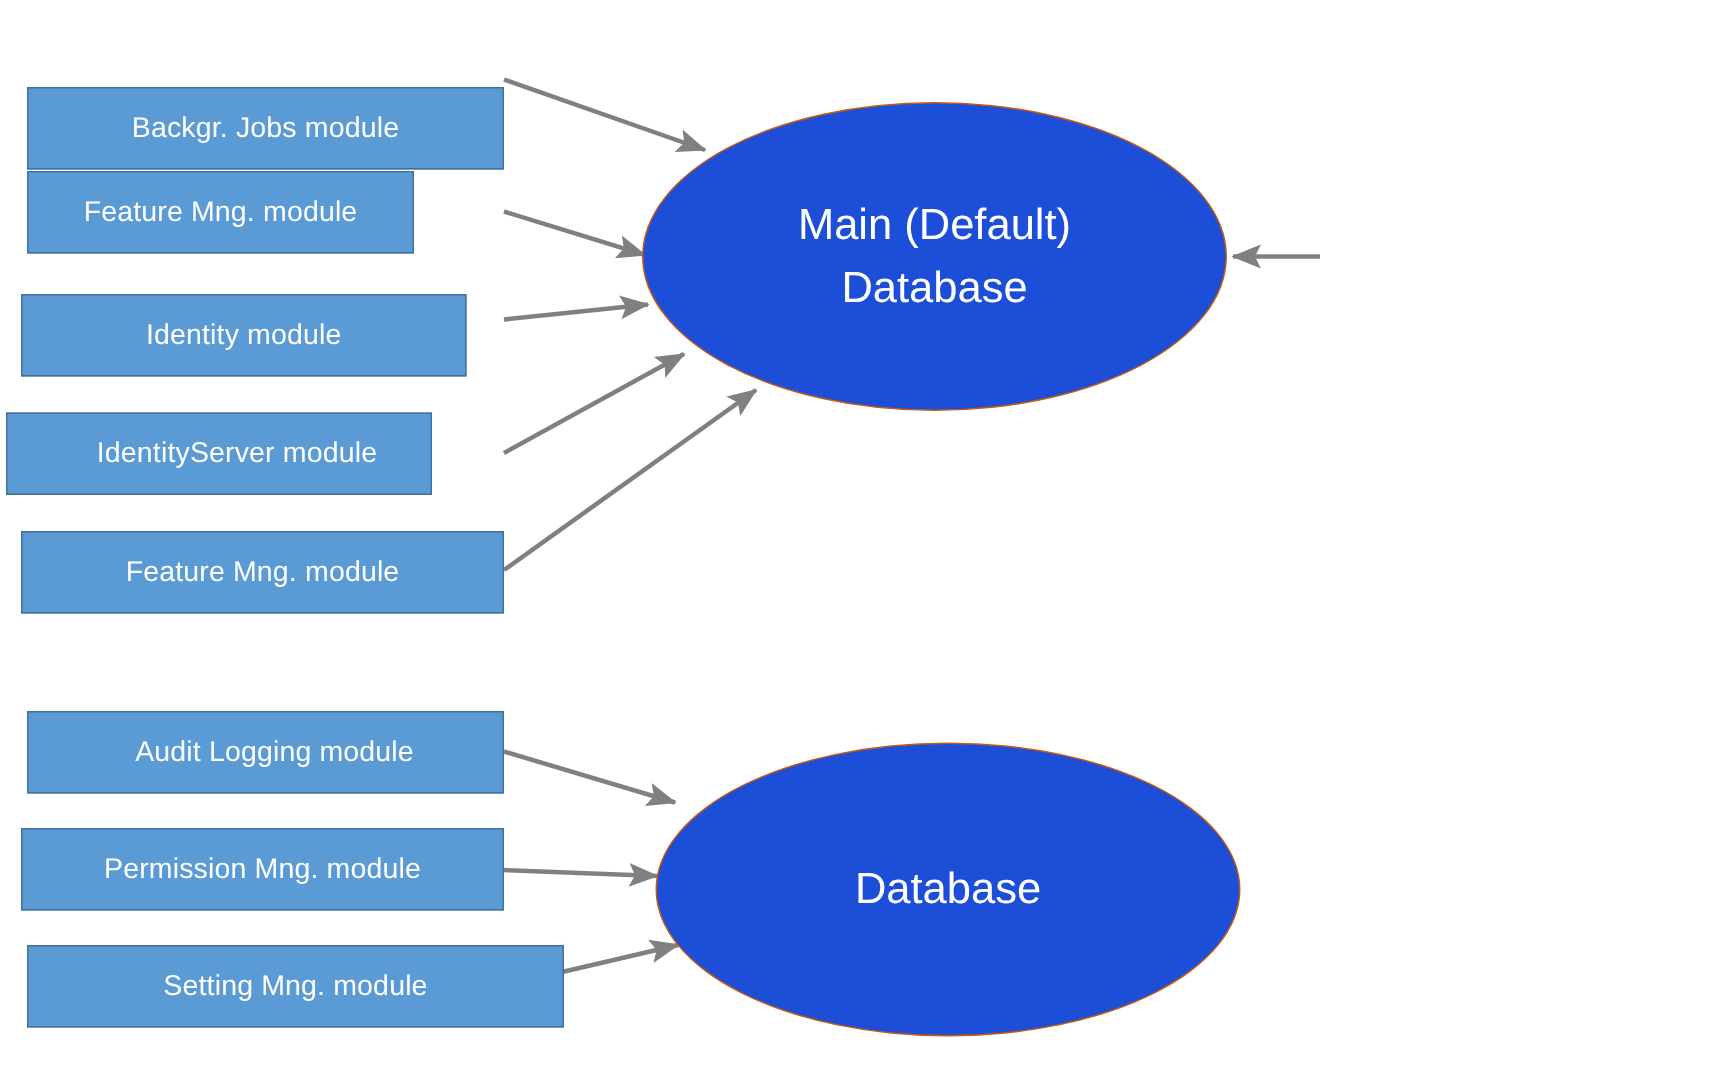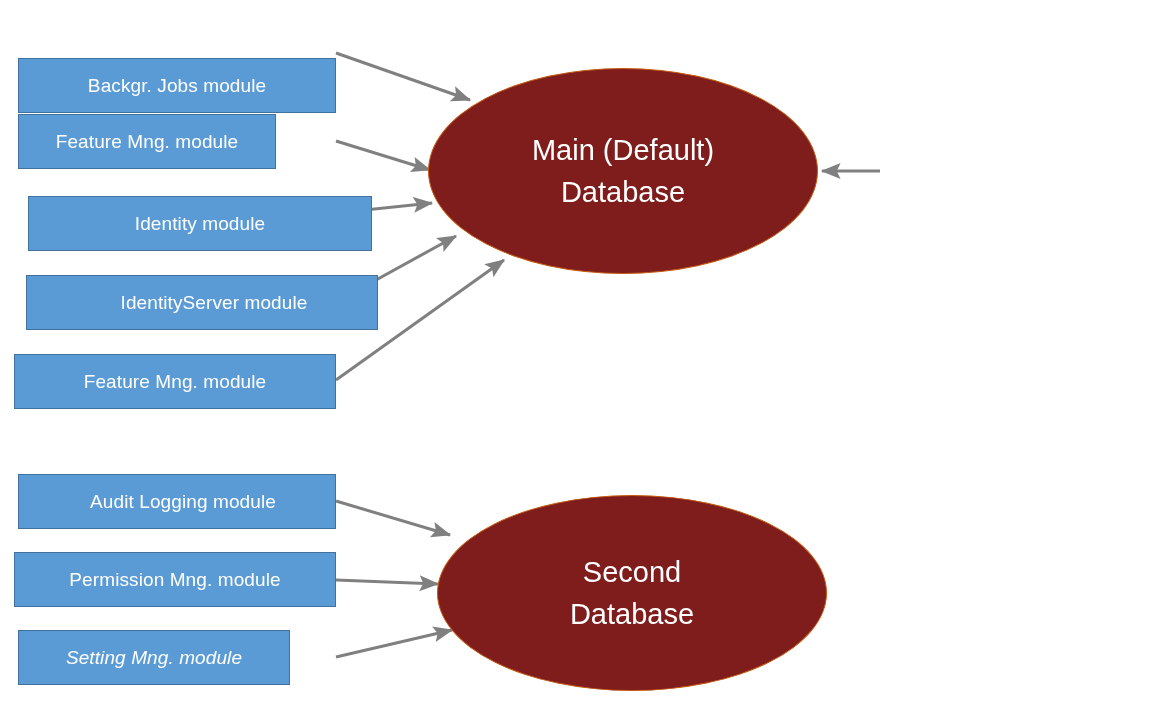--- a/index.html
+++ b/index.html
@@ -31,21 +31,21 @@
     text-align: center;
     line-height: 1.15;
   }
   .node-box.app {
     background: #70AD47;
     border-color: #507E32;
   }
   .node-ellipse {
     position: absolute;
     box-sizing: border-box;
-    background: #7f1d1d;
+    background: #1d4ed8;
     border: 1.5px solid #C55A11;
     border-radius: 50%;
     color: #ffffff;
     display: flex;
     flex-direction: column;
     align-items: center;
     justify-content: center;
     font-size: 29px;
     line-height: 1.45;
     text-align: center;
@@ -84,46 +84,45 @@
       </g>
   </svg>
 
   <div id="modules-main-group">
       <div class="node-box" style="left: 18px; top: 26px; width: 318px; height: 55px; margin-top: 32px;">
         <span>Backgr. Jobs module</span>
       </div>
       <div class="node-box" style="left: 18px; top: 114px; width: 258px; height: 55px;">
         <span>Feature Mng. module</span>
       </div>
-      <div class="node-box" style="left: 28px; top: 196px; width: 344px; height: 55px; justify-content: center;">
+      <div class="node-box" style="left: 14px; top: 196px; width: 297px; height: 55px; justify-content: center;">
         <span>Identity module</span>
       </div>
-      <div class="node-box" style="left: 26px; top: 275px; width: 352px; height: 55px; padding-left: 24px;">
+      <div class="node-box" style="left: 4px; top: 275px; width: 284px; height: 55px; padding-left: 24px;">
         <span>IdentityServer module</span>
       </div>
       <div class="node-box" style="left: 14px; top: 354px; width: 322px; height: 55px;">
         <span>Feature Mng. module</span>
       </div>
     </div>
   <div id="modules-second-group">
       <div class="node-box" style="left: 18px; top: 474px; width: 318px; height: 55px; padding-left: 12px;">
         <span>Audit Logging module</span>
       </div>
       <div class="node-box" style="left: 14px; top: 552px; width: 322px; height: 55px;">
         <span>Permission Mng. module</span>
       </div>
-      <div class="node-box" style="left: 18px; top: 630px; width: 272px; height: 55px; font-style: italic;">
+      <div class="node-box" style="left: 18px; top: 630px; width: 358px; height: 55px;">
         <span>Setting Mng. module</span>
       </div>
     </div>
   <div id="databases-group">
       <div class="node-ellipse" style="left: 428px; top: 68px; width: 390px; height: 206px;">
         <span class="line">Main (Default)</span>
         <span class="line">Database</span>
       </div>
       <div class="node-ellipse" style="left: 437px; top: 495px; width: 390px; height: 196px;">
-        <span class="line">Second</span>
         <span class="line">Database</span>
       </div>
     </div>
 
 
 </div>
 
 </body></html>

